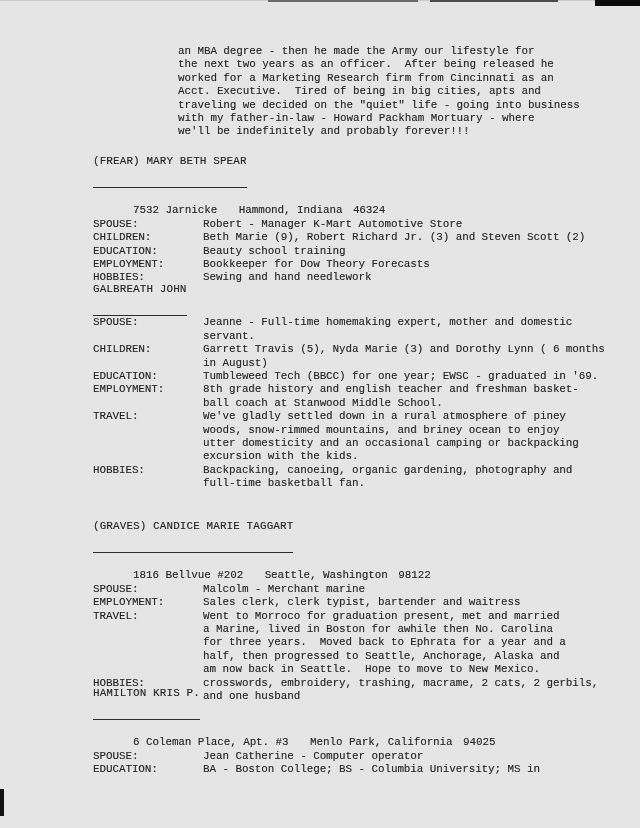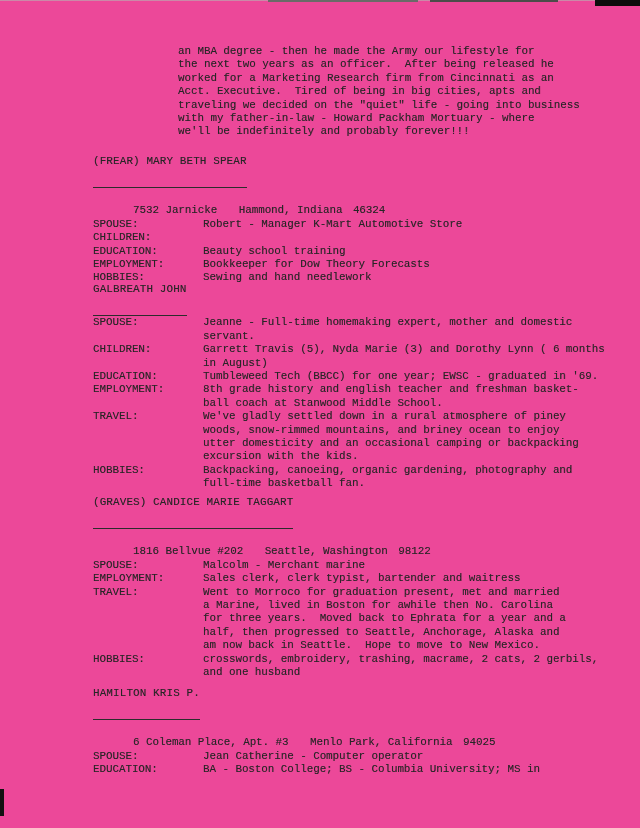--- a/index.html
+++ b/index.html
@@ -1,20 +1,20 @@
 <!DOCTYPE html>
 <html><head>
 <meta charset="utf-8">
 <style>
   html, body { margin: 0; padding: 0; background: #ffffff; }
   .page {
     position: relative;
     width: 640px;
     height: 828px;
-    background: #ec4899;
+    background: #e5e5e5;
     font-family: "Liberation Mono", "DejaVu Sans Mono", monospace;
     font-size: 10.8px;
     line-height: 13.4px;
     color: #262626;
     overflow: hidden;
     text-shadow: 0.3px 0 0 rgba(20,20,20,0.35);
   }
   
   .artifact { position: absolute; background: #000; }
   .top-edge-line   { left: 0;   top: 0;   width: 640px; height: 1px; background: #b5b5b2; opacity: .6; }
@@ -39,21 +39,21 @@
   }
   .address { margin-top: 16px; }
   .address .street    { margin-left: 40px; }
   .address .citystate { margin-left: 15px; }
   .address .zip       { margin-left: 4px; }
   .field { display: flex; align-items: flex-start; }
   .field .label { flex: 0 0 87px; width: 87px; }
   .field .value { white-space: pre-wrap; width: 440px; margin-left: 23px; }
   .e1 { top: 155px; }
   .e2 { top: 283px; }
-  .e3 { top: 496px; }
+  .e3 { top: 520px; }
   .e4 { top: 687px; }
 </style>
 </head>
 <body>
 
 <div class="page">
 
   <div class="top-edge-line artifact"></div>
   <div class="top-dash-1 artifact"></div>
   <div class="top-dash-2 artifact"></div>
@@ -74,20 +74,21 @@
       <span class="street">7532 Jarnicke</span>
       <span class="citystate">Hammond, Indiana</span>
       <span class="zip">46324</span>
     </div>
     <div class="field">
       <span class="label">SPOUSE:</span>
       <span class="value">Robert - Manager K-Mart Automotive Store</span>
     </div>
     <div class="field">
       <span class="label">CHILDREN:</span>
+      <span class="value">Beth Marie (9), Robert Richard Jr. (3) and Steven Scott (2)</span>
     </div>
     <div class="field">
       <span class="label">EDUCATION:</span>
       <span class="value">Beauty school training</span>
     </div>
     <div class="field">
       <span class="label">EMPLOYMENT:</span>
       <span class="value">Bookkeeper for Dow Theory Forecasts</span>
     </div>
     <div class="field">

